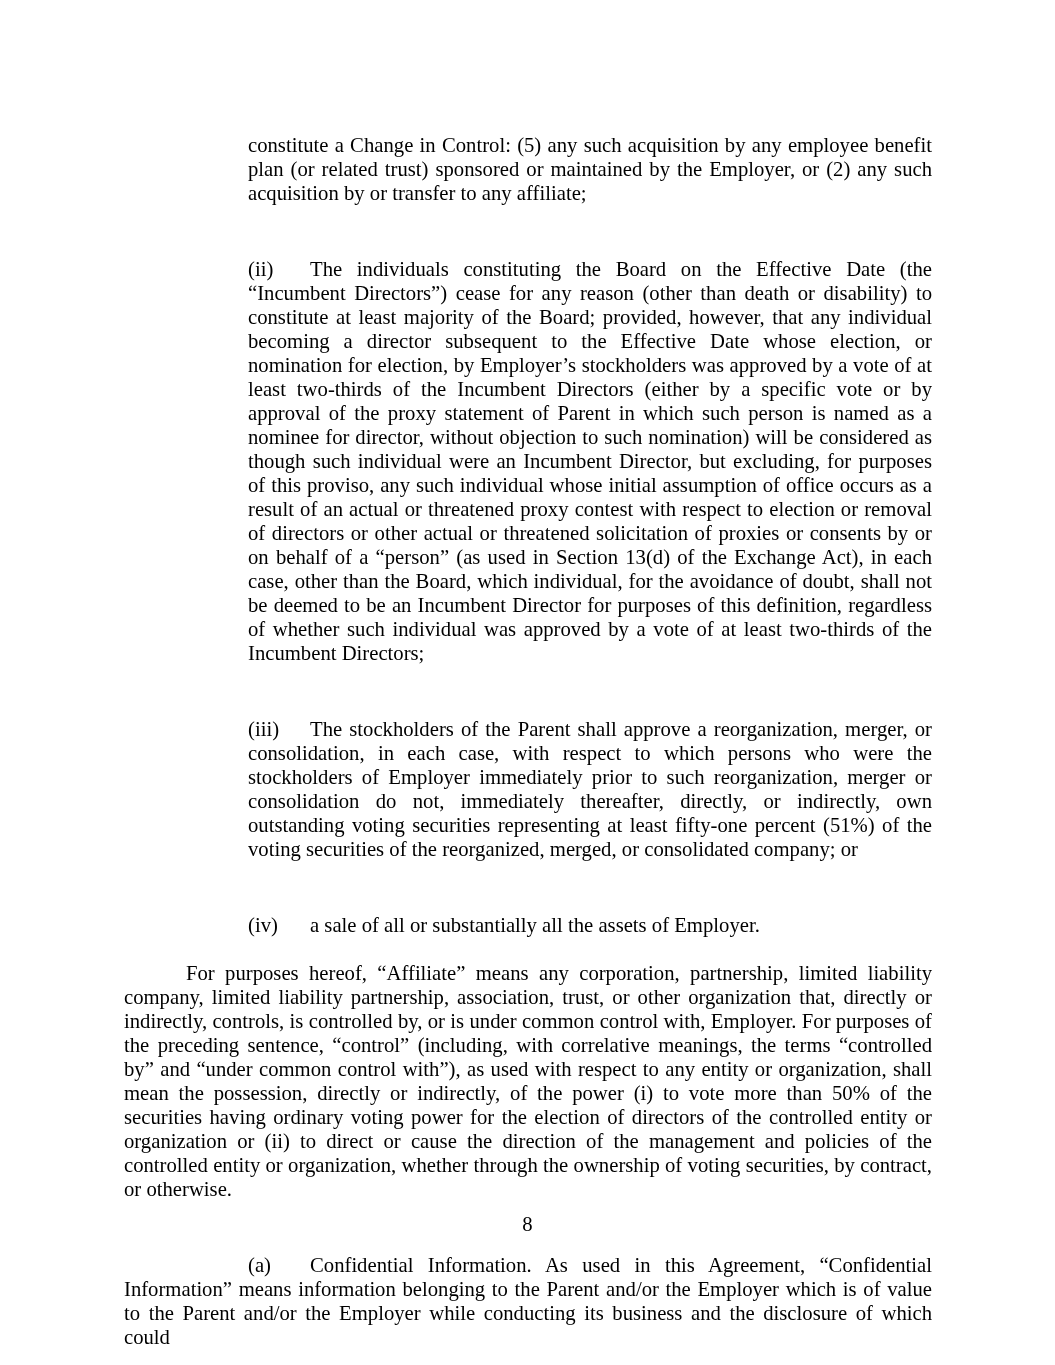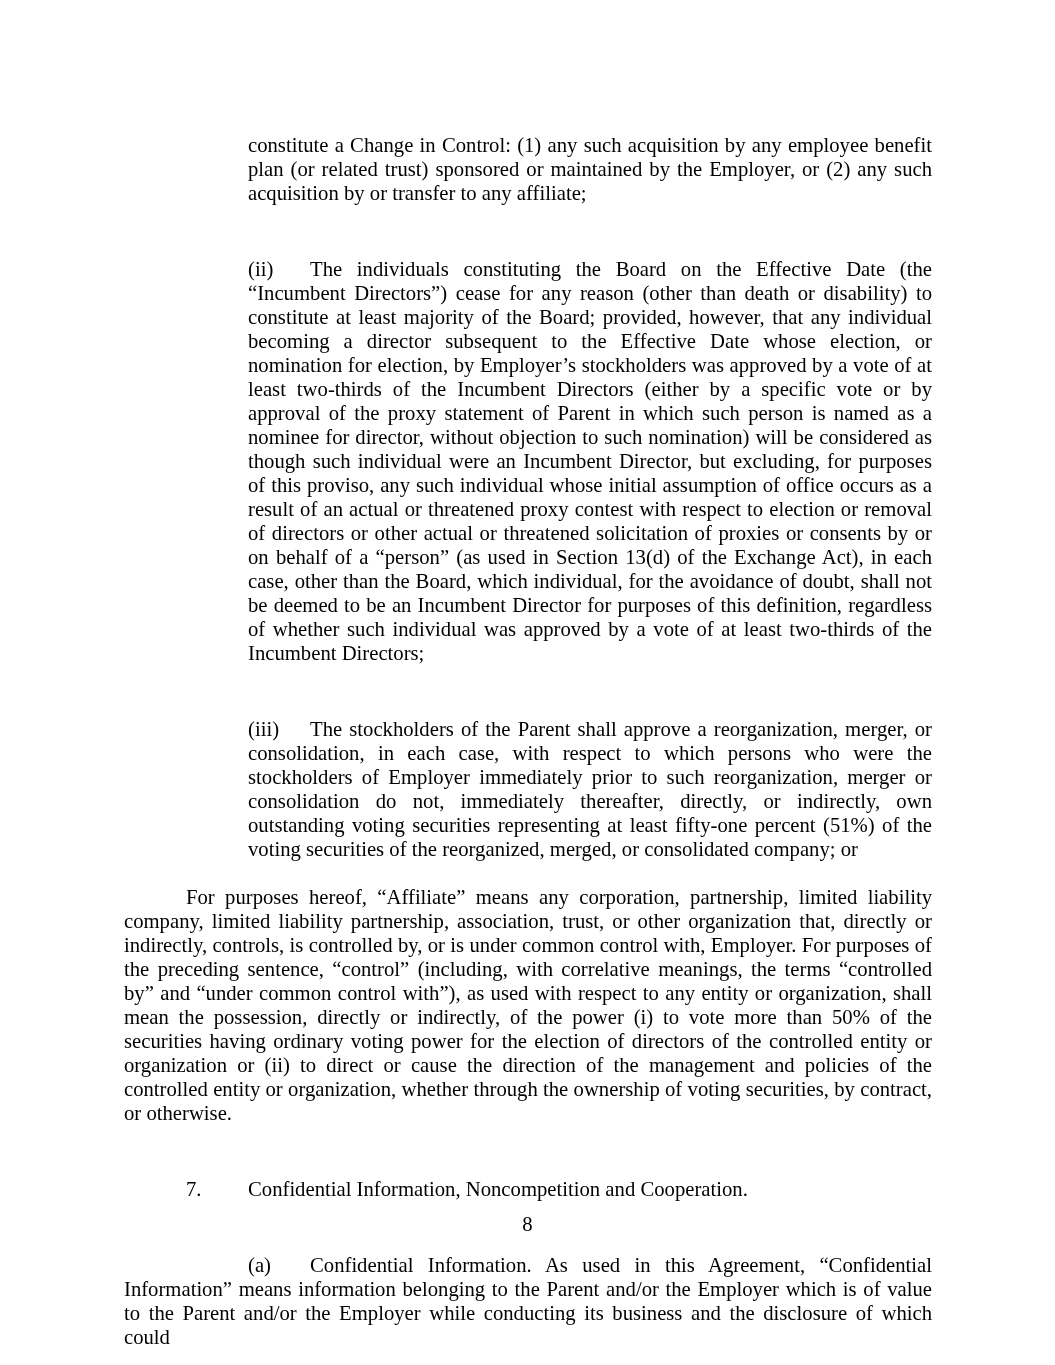--- a/index.html
+++ b/index.html
@@ -63,21 +63,21 @@
     font-size: 20.7px;
     line-height: 24px;
     color: #000000;
   }
 </style>
 </head>
 <body>
 
 <div class="page">
   <div>
-      <p class="para block"><span>constitute a Change in Control: (1) any such acquisition by any employee benefit plan (or related trust) sponsored or maintained by the Employer, or (2) any such acquisition by or transfer to any affiliate;</span></p>
+      <p class="para block"><span>constitute a Change in Control: (5) any such acquisition by any employee benefit plan (or related trust) sponsored or maintained by the Employer, or (2) any such acquisition by or transfer to any affiliate;</span></p>
       <p class="para block"><span class="label">(ii)</span><span>The individuals constituting the Board on the Effective Date (the “Incumbent Directors”) cease for any reason (other than death or disability) to constitute at least majority of the Board; </span><span class="u">provided</span><span>, however, that any individual becoming a director subsequent to the Effective Date whose election, or nomination for election, by Employer’s stockholders was approved by a vote of at least two-thirds of the Incumbent Directors (either by a specific vote or by approval of the proxy statement of Parent in which such person is named as a nominee for director, without objection to such nomination) will be considered as though such individual were an Incumbent Director, but excluding, for purposes of this proviso, any such individual whose initial assumption of office occurs as a result of an actual or threatened proxy contest with respect to election or removal of directors or other actual or threatened solicitation of proxies or consents by or on behalf of a “person” (as used in Section 13(d) of the Exchange Act), in each case, other than the Board, which individual, for the avoidance of doubt, shall not be deemed to be an Incumbent Director for purposes of this definition, regardless of whether such individual was approved by a vote of at least two-thirds of the Incumbent Directors;</span></p>
       <p class="para block"><span class="label">(iii)</span><span>The stockholders of the Parent shall approve a reorganization, merger, or consolidation, in each case, with respect to which persons who were the stockholders of Employer immediately prior to such reorganization, merger or consolidation do not, immediately thereafter, directly, or indirectly, own outstanding voting securities representing at least fifty-one percent (51%) of the voting securities of the reorganized, merged, or consolidated company; or</span></p>
+      <p class="para block"><span class="label">(iv)</span><span>a sale of all or substantially all the assets of Employer.</span></p>
       <p class="para body-indent"><span>For purposes hereof, “Affiliate” means any corporation, partnership, limited liability company, limited liability partnership, association, trust, or other organization that, directly or indirectly, controls, is controlled by, or is under common control with, Employer.  For purposes of the preceding sentence, “control” (including, with correlative meanings, the terms “controlled by” and “under common control with”), as used with respect to any entity or organization, shall mean the possession, directly or indirectly, of the power (i) to vote more than 50% of the securities having ordinary voting power for the election of directors of the controlled entity or organization or (ii) to direct or cause the direction of the management and policies of the controlled entity or organization, whether through the ownership of voting securities, by contract, or otherwise.</span></p>
-      <p class="para heading"><span class="label">7.</span><span class="u">Confidential Information, Noncompetition and Cooperation</span><span>.</span></p>
       <p class="para body-hang"><span class="label">(a)</span><span class="u">Confidential Information</span><span>.  As used in this Agreement, “Confidential Information” means information belonging to the Parent and/or the Employer which is of value to the Parent and/or the Employer while conducting its business and the disclosure of which could</span></p>
     </div>
   <div class="page-number">8</div>
 </div>
 
 </body></html>

